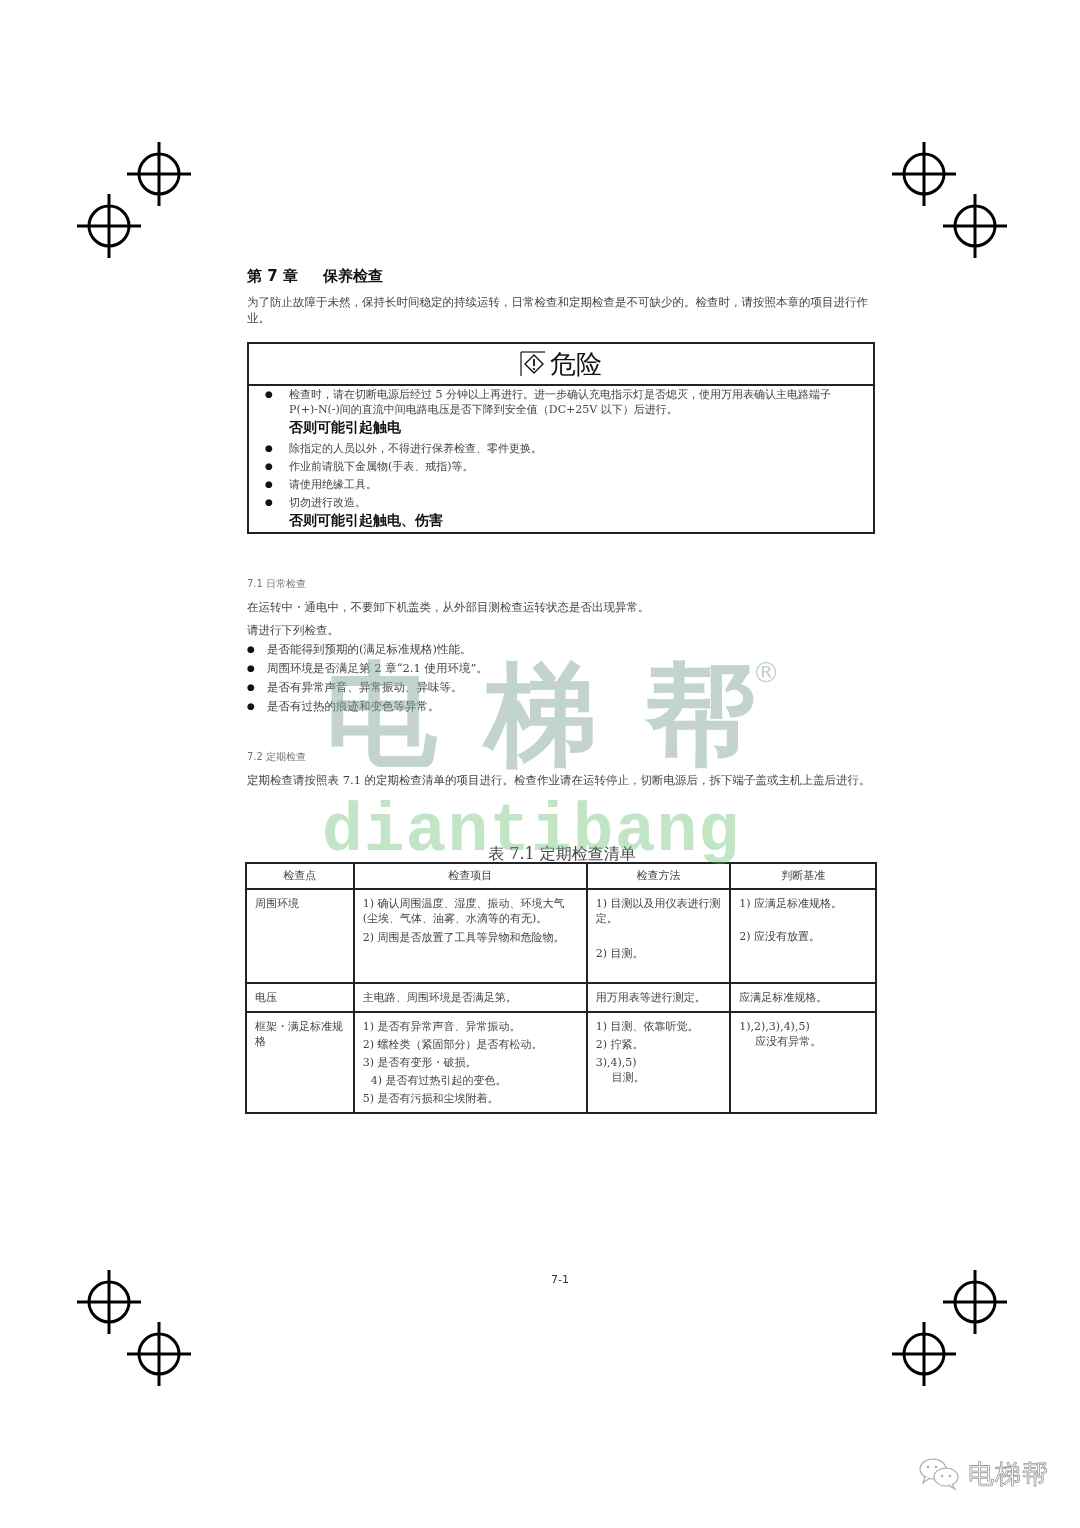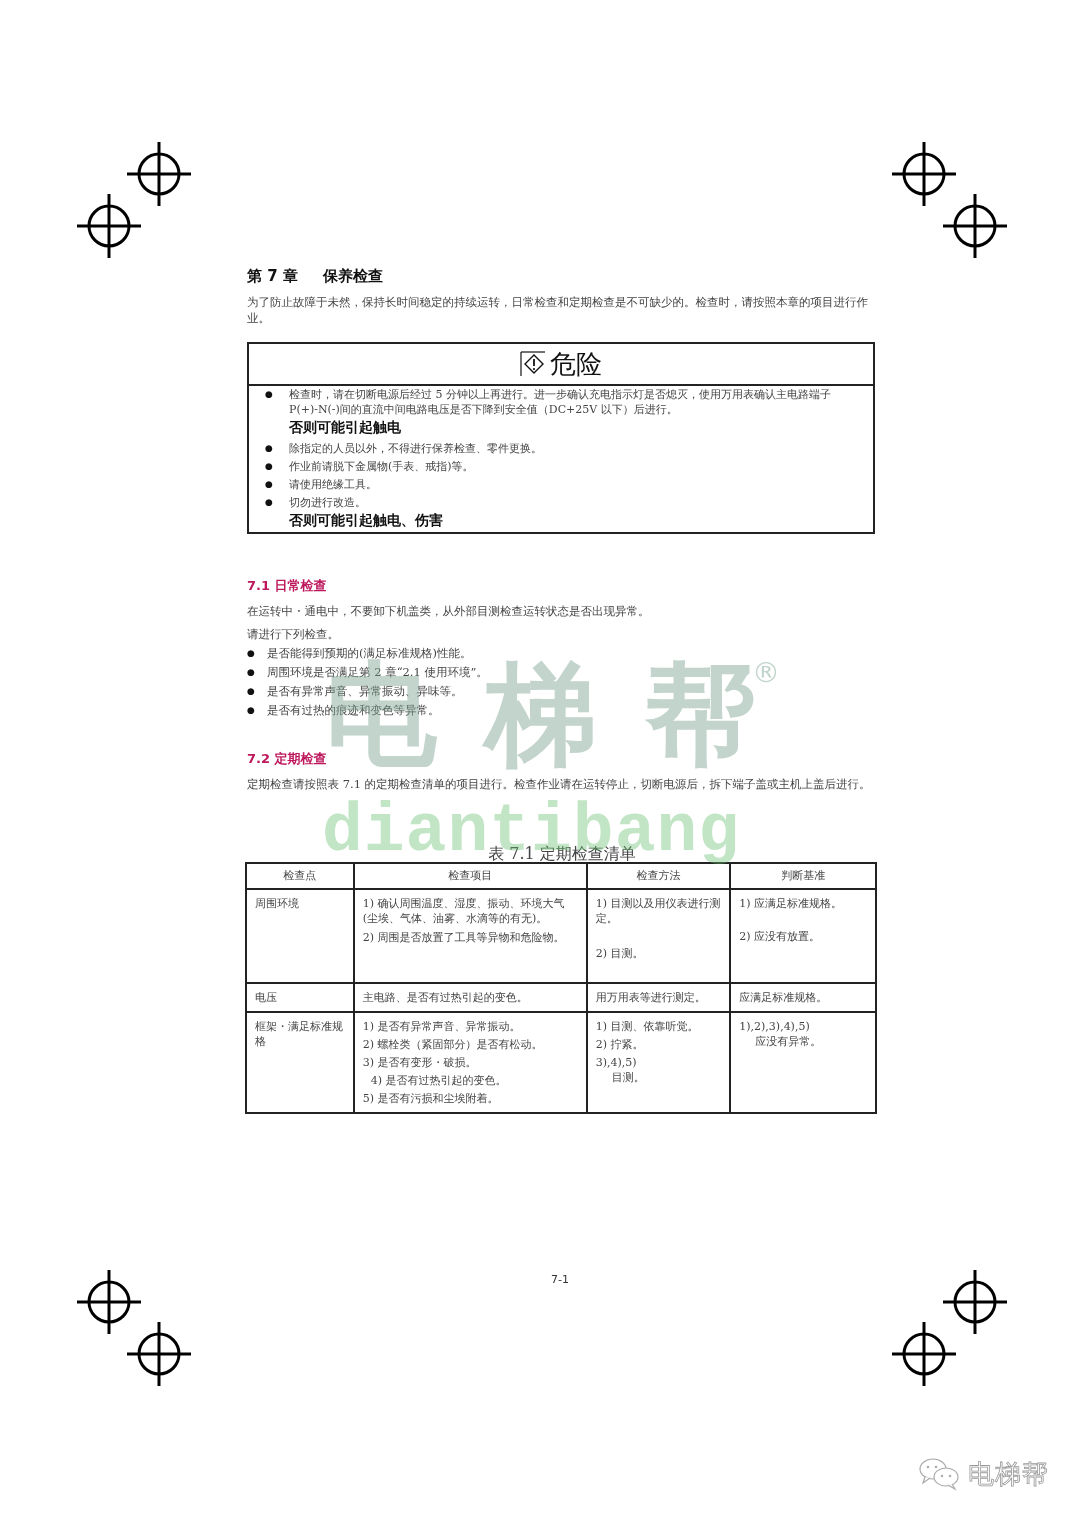--- a/index.html
+++ b/index.html
@@ -20,21 +20,21 @@
   .danger-head { height: 40px; border-bottom: 2px solid #222; display: flex; align-items: center; justify-content: center; }
   .danger-icon { width: 26px; height: 26px; margin-right: 4px; }
   .danger-title { font-family: "DejaVu Sans", sans-serif; font-size: 26px; color: #111; }
   .danger-body { padding: 1px 10px 0 16px; font-size: 11px; line-height: 15px; color: #444; }
   .danger-body ul { list-style: none; margin: 0; padding: 0; }
   .danger-body li { position: relative; padding-left: 24px; margin-bottom: 3px; }
   .danger-body li::before { content: "●"; position: absolute; left: 0; font-size: 9px; color: #111; }
   .danger-body .warn { font-weight: bold; color: #111; padding-left: 24px; margin: 2px 0 6px; font-family: "DejaVu Sans", sans-serif; font-size: 14px; }
 
   .sec { position: absolute; left: 0; width: 630px; }
-  .sec-title { font-family: "DejaVu Sans", sans-serif; font-weight: bold; font-size: 13px; color: #be185d; margin: 0 0 8px; }
+  .sec-title { font-family: "DejaVu Sans", sans-serif; font-weight: normal; font-size: 10px; color: #737373; margin: 0 0 8px; }
   .para { font-size: 11.5px; line-height: 16px; color: #444; margin: 0 0 7px; }
   .bullets { list-style: none; margin: 0; padding: 0; }
   .bullets li { position: relative; padding-left: 20px; font-size: 11.5px; line-height: 19px; color: #444; }
   .bullets li::before { content: "●"; position: absolute; left: 0; font-size: 9px; color: #111; }
 
   .caption { position: absolute; top: 580px; left: 0; width: 630px; text-align: center; font-size: 16px; color: #444; }
 
   table.check { position: absolute; top: 598px; left: -2px; width: 632px; border-collapse: collapse; font-size: 11px; color: #444; }
   table.check th, table.check td { border: 2px solid #222; vertical-align: top; padding: 6px 8px; line-height: 15px; }
   table.check th { font-weight: normal; padding: 4px 8px; height: 16px; }
@@ -188,21 +188,21 @@
           <p style="margin-bottom:20px">1) 目测以及用仪表进行测定。</p>
           <p>2) 目测。</p>
         </td>
         <td>
           <p style="margin-bottom:18px">1) 应满足标准规格。</p>
           <p>2) 应没有放置。</p>
         </td>
       </tr>
       <tr>
         <td>电压</td>
-        <td>主电路、是否有过热引起的变色。</td>
+        <td>主电路、周围环境是否满足第。</td>
         <td>用万用表等进行测定。</td>
         <td>应满足标准规格。</td>
       </tr>
       <tr style="height:100px">
         <td>框架・满足标准规格</td>
         <td>
           <p style="margin:0 0 3px">1) 是否有异常声音、异常振动。</p>
           <p style="margin:0 0 3px">2) 螺栓类（紧固部分）是否有松动。</p>
           <p style="margin:0 0 3px">3) 是否有变形・破损。</p>
           <p style="margin:0 8px 3px">4) 是否有过热引起的变色。</p>

